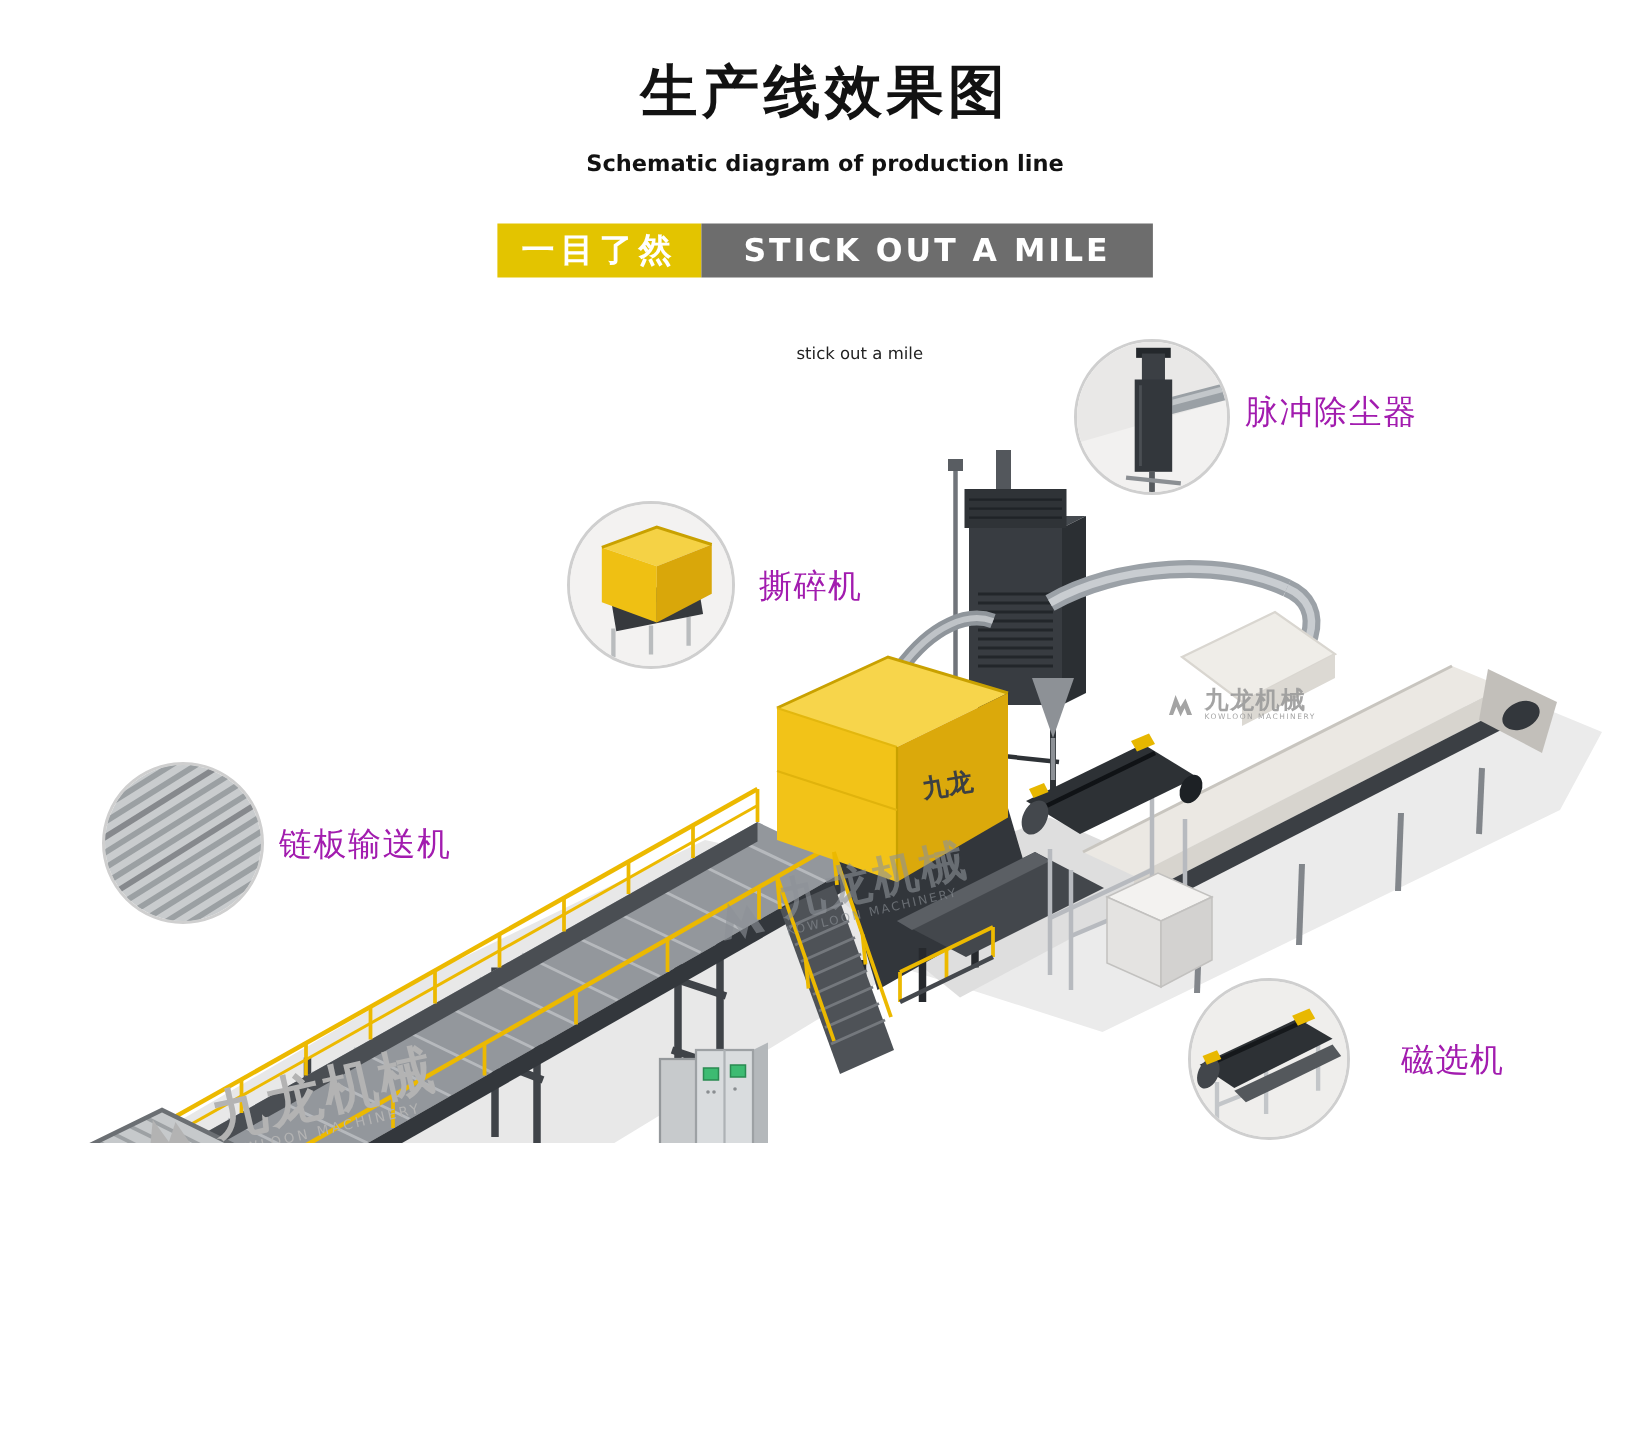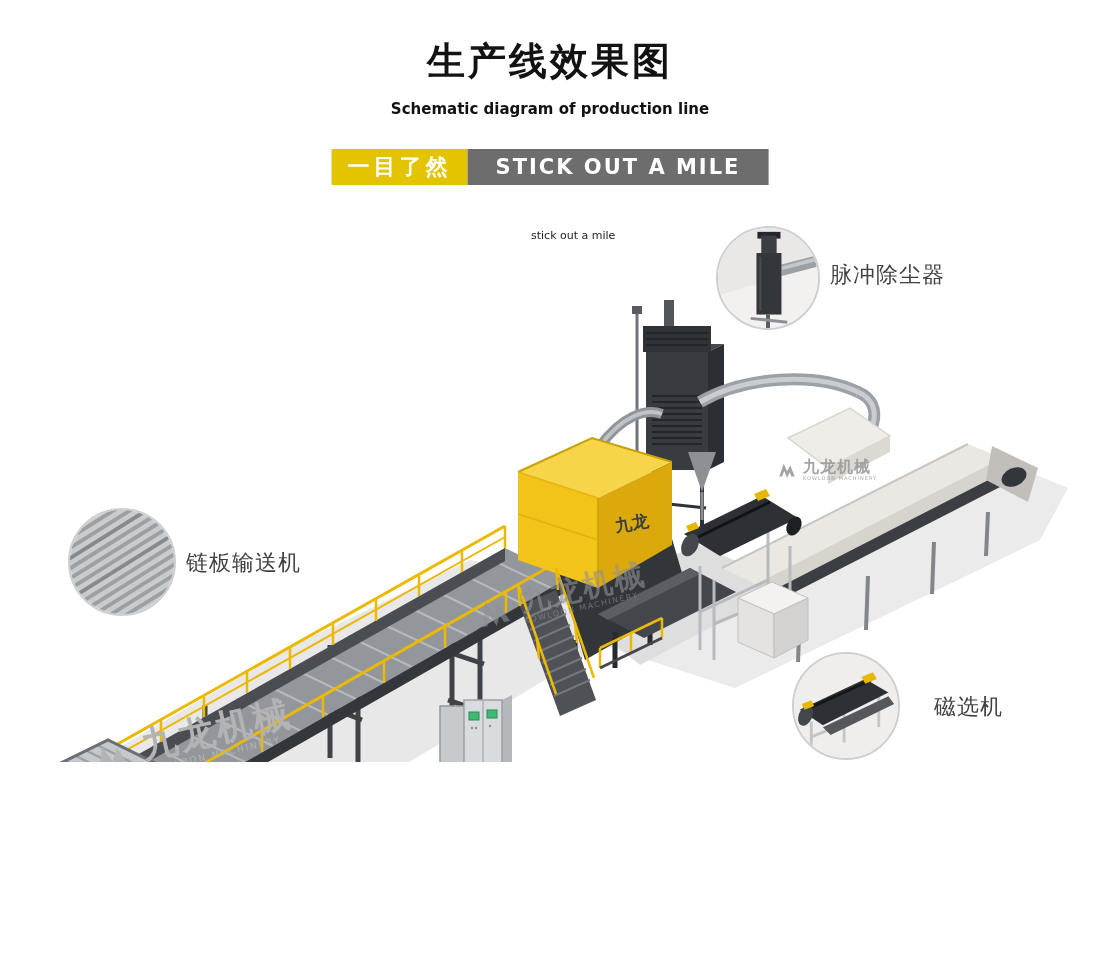--- a/index.html
+++ b/index.html
@@ -30,21 +30,21 @@
   .wm-mid .wm-cn { font-size:30px; font-weight:bold; letter-spacing:2px; }
   .wm-mid .wm-en { font-size:8px; letter-spacing:1.5px; }
   .wm-small { left:776px; top:458px; opacity:.9; color:#9b9b9b; gap:5px; }
   .wm-small .wm-cn { font-size:16px; font-weight:bold; letter-spacing:1px; }
   .wm-small .wm-en { font-size:5px; letter-spacing:1px; }
 
   .callout { position:absolute; z-index:5; }
   .callout-circle { border-radius:50%; overflow:hidden; border:2px solid #cfcfcf; background:#f3f3f2; }
   .callout-circle svg { display:block; width:100%; height:100%; }
   .callout-label { position:absolute; white-space:nowrap; font-size:22px; font-weight:500;
-                   color:#404040; letter-spacing:1px; }
+                   color:#a21caf; letter-spacing:1px; }
 
   .co-pulse    { left:716px; top:226px; }
   .co-pulse    .callout-circle { width:104px; height:104px; }
   .co-pulse    .callout-label  { left:114px; top:34px; }
   .co-shredder { left:378px; top:334px; }
   .co-shredder .callout-circle { width:112px; height:112px; }
   .co-shredder .callout-label  { left:128px; top:42px; }
   .co-enclosed { left:954px; top:366px; }
   .co-enclosed .callout-circle { width:108px; height:108px; }
   .co-enclosed .callout-label  { left:-26px; top:114px; }
@@ -341,20 +341,38 @@
         <rect x="45" y="8" width="16" height="20" fill="#3b3f44"></rect>
         <rect x="40" y="26" width="26" height="64" fill="#33373c"></rect>
         <line x1="44" y1="30" x2="44" y2="86" stroke="#4a4e53" stroke-width="2"></line>
         <line x1="52" y1="90" x2="52" y2="104" stroke="#55595d" stroke-width="4"></line>
         <line x1="34" y1="94" x2="72" y2="98" stroke="#8b8f93" stroke-width="3"></line>
       </svg>
     </div>
     <span class="callout-label">脉冲除尘器</span>
   </div>
 
+  <div class="callout co-shredder">
+    <div class="callout-circle">
+      <svg viewBox="0 0 112 112">
+        <rect width="112" height="112" fill="#f3f2f1"></rect>
+        <g stroke="#b9bcbe" stroke-width="3">
+          <line x1="30" y1="86" x2="30" y2="106"></line>
+            <line x1="82" y1="78" x2="82" y2="98"></line>
+          <line x1="56" y1="84" x2="56" y2="104"></line>
+        </g>
+        <polygon points="28,64 88,52 92,76 32,88" fill="#36393d"></polygon>
+        <polygon points="22,30 60,16 98,28 60,43" fill="#f5d245"></polygon>
+        <polygon points="22,30 60,43 60,82 22,68" fill="#efc013"></polygon>
+        <polygon points="60,43 98,28 98,62 60,82" fill="#d9a70a"></polygon>
+        <polyline points="22,30 60,16 98,28" fill="none" stroke="#c9a100" stroke-width="2"></polyline>
+      </svg>
+    </div>
+    <span class="callout-label">撕碎机</span>
+  </div>
 
 
   <div class="callout co-chain">
     <div class="callout-circle">
       <svg viewBox="0 0 108 108">
         <rect width="108" height="108" fill="#e8e8e7"></rect>
         <g transform="rotate(-32 54 54)">
           <rect x="-30" y="-20" width="170" height="150" fill="#c9ccce"></rect>
           <rect x="-30" y="-16" width="170" height="4" fill="#9ba0a3"></rect>
           <rect x="-30" y="-7" width="170" height="4" fill="#9ba0a3"></rect>

